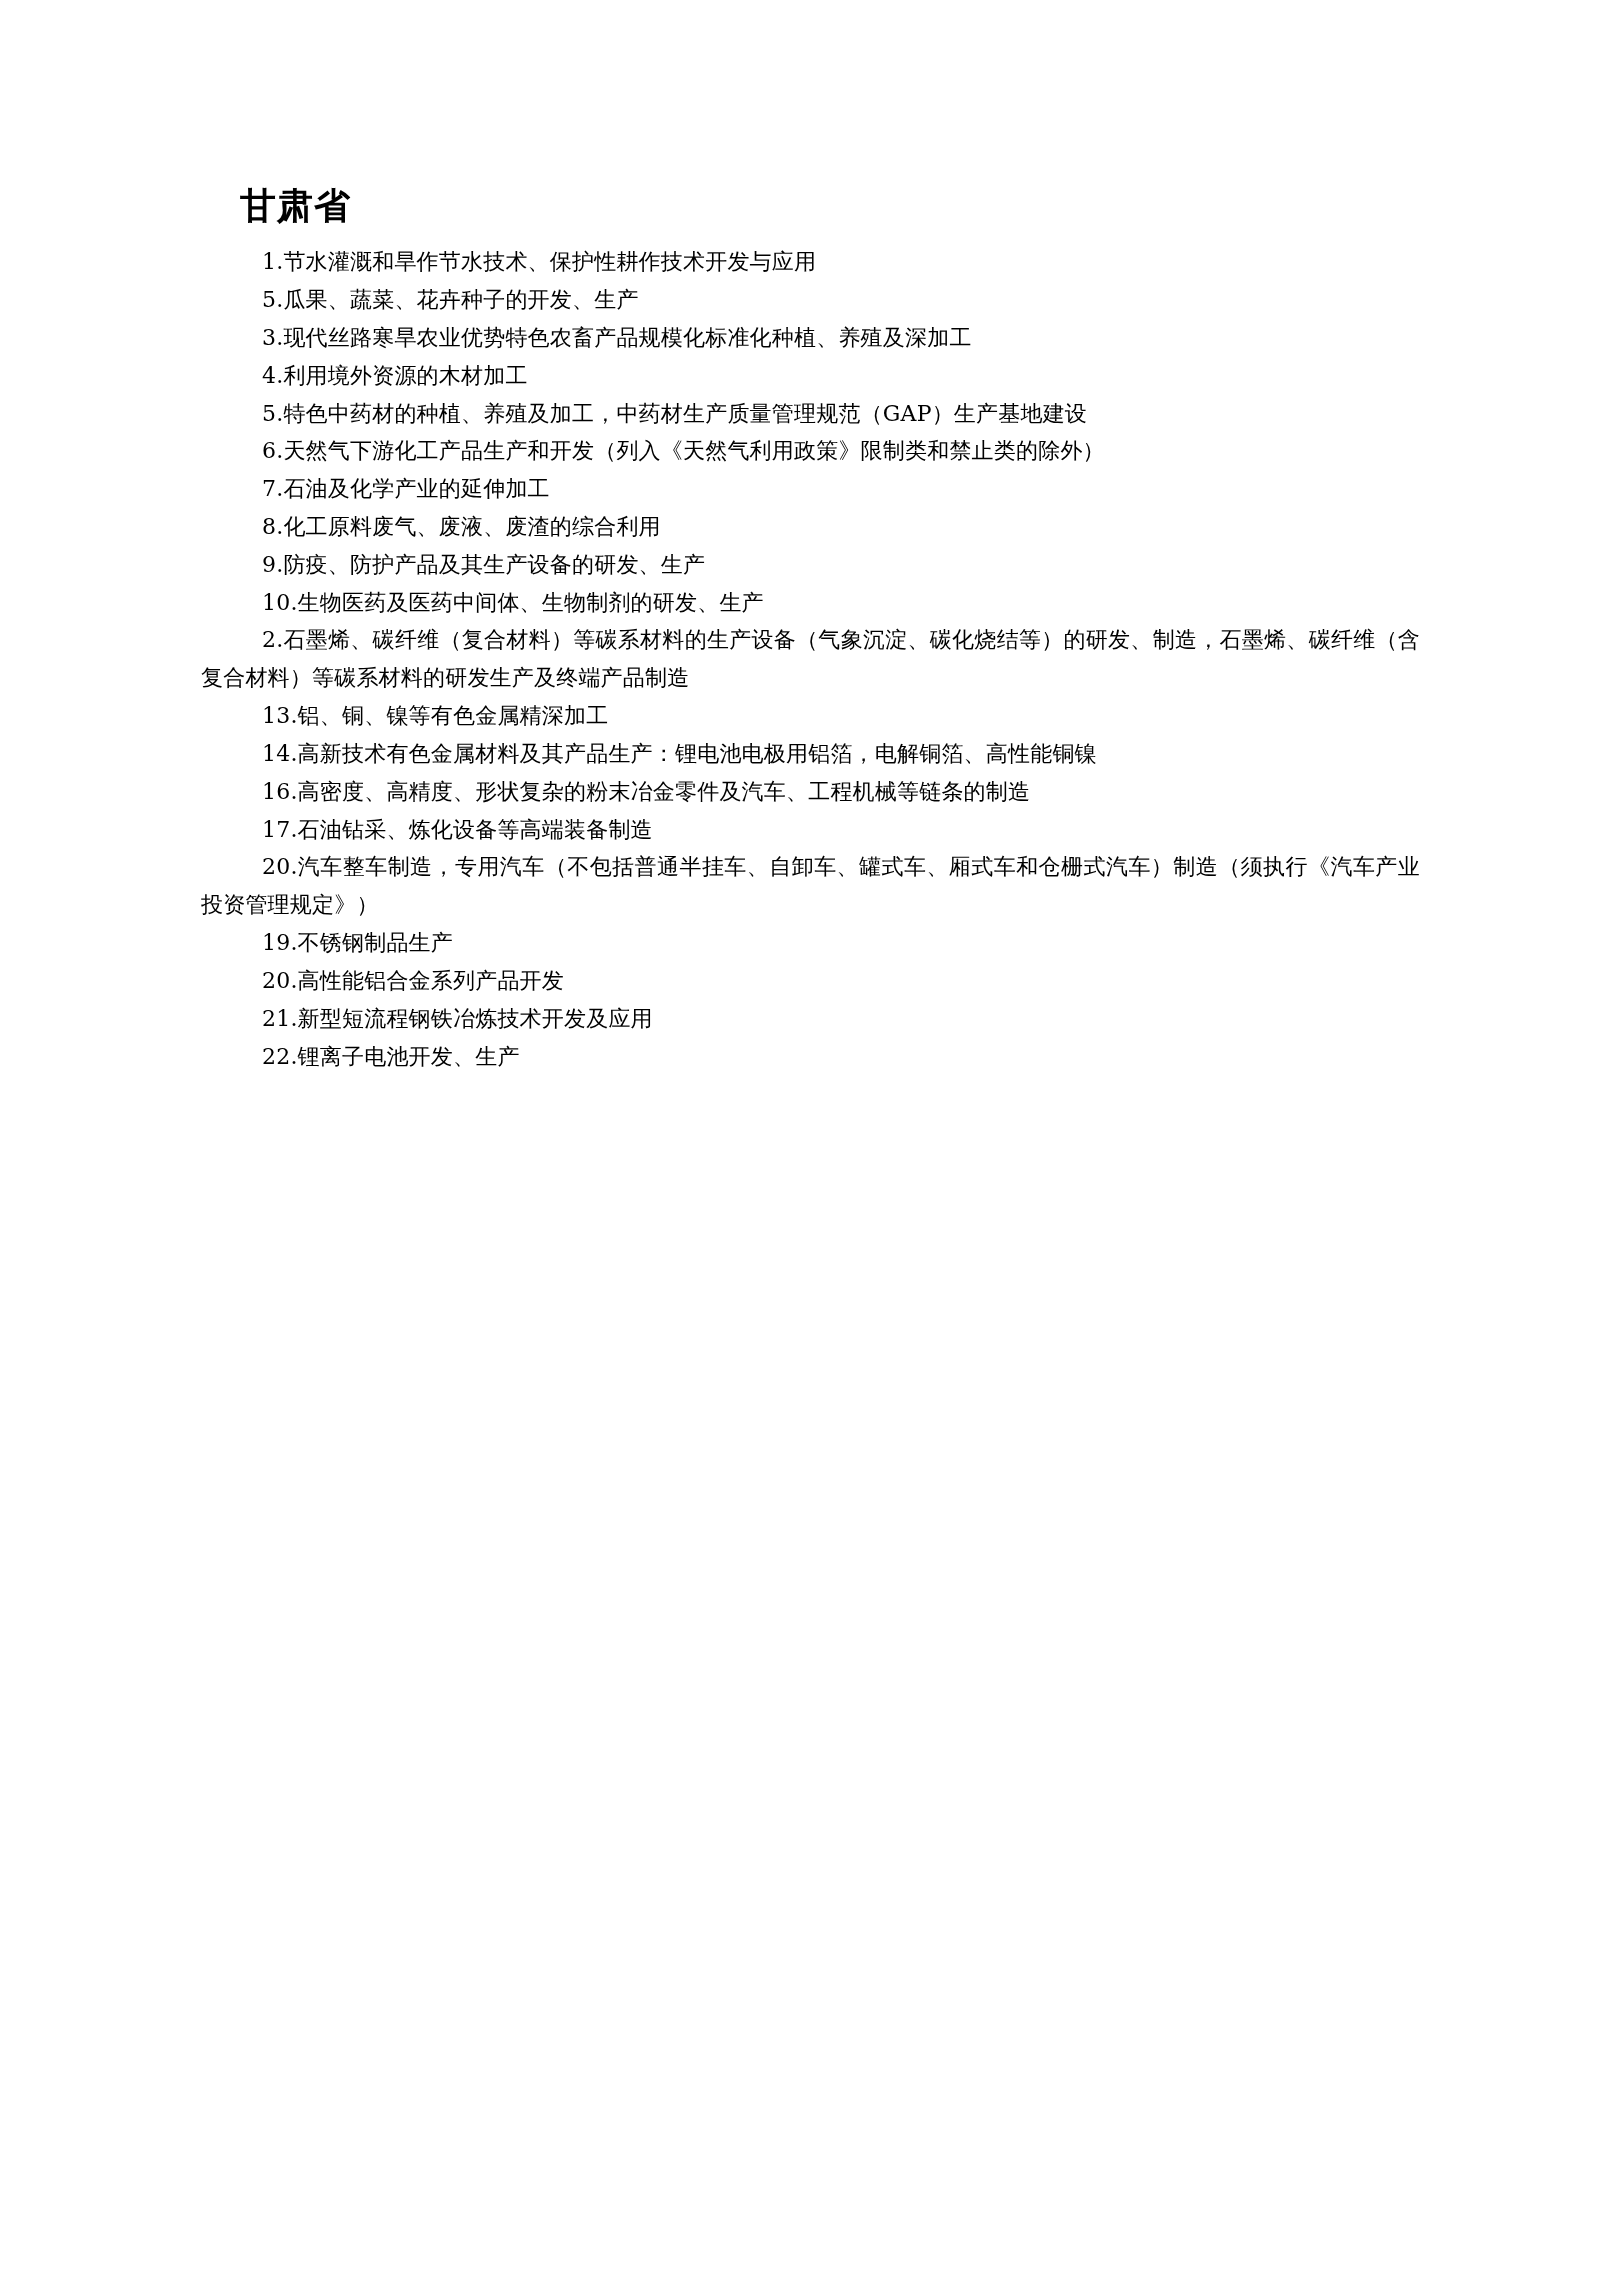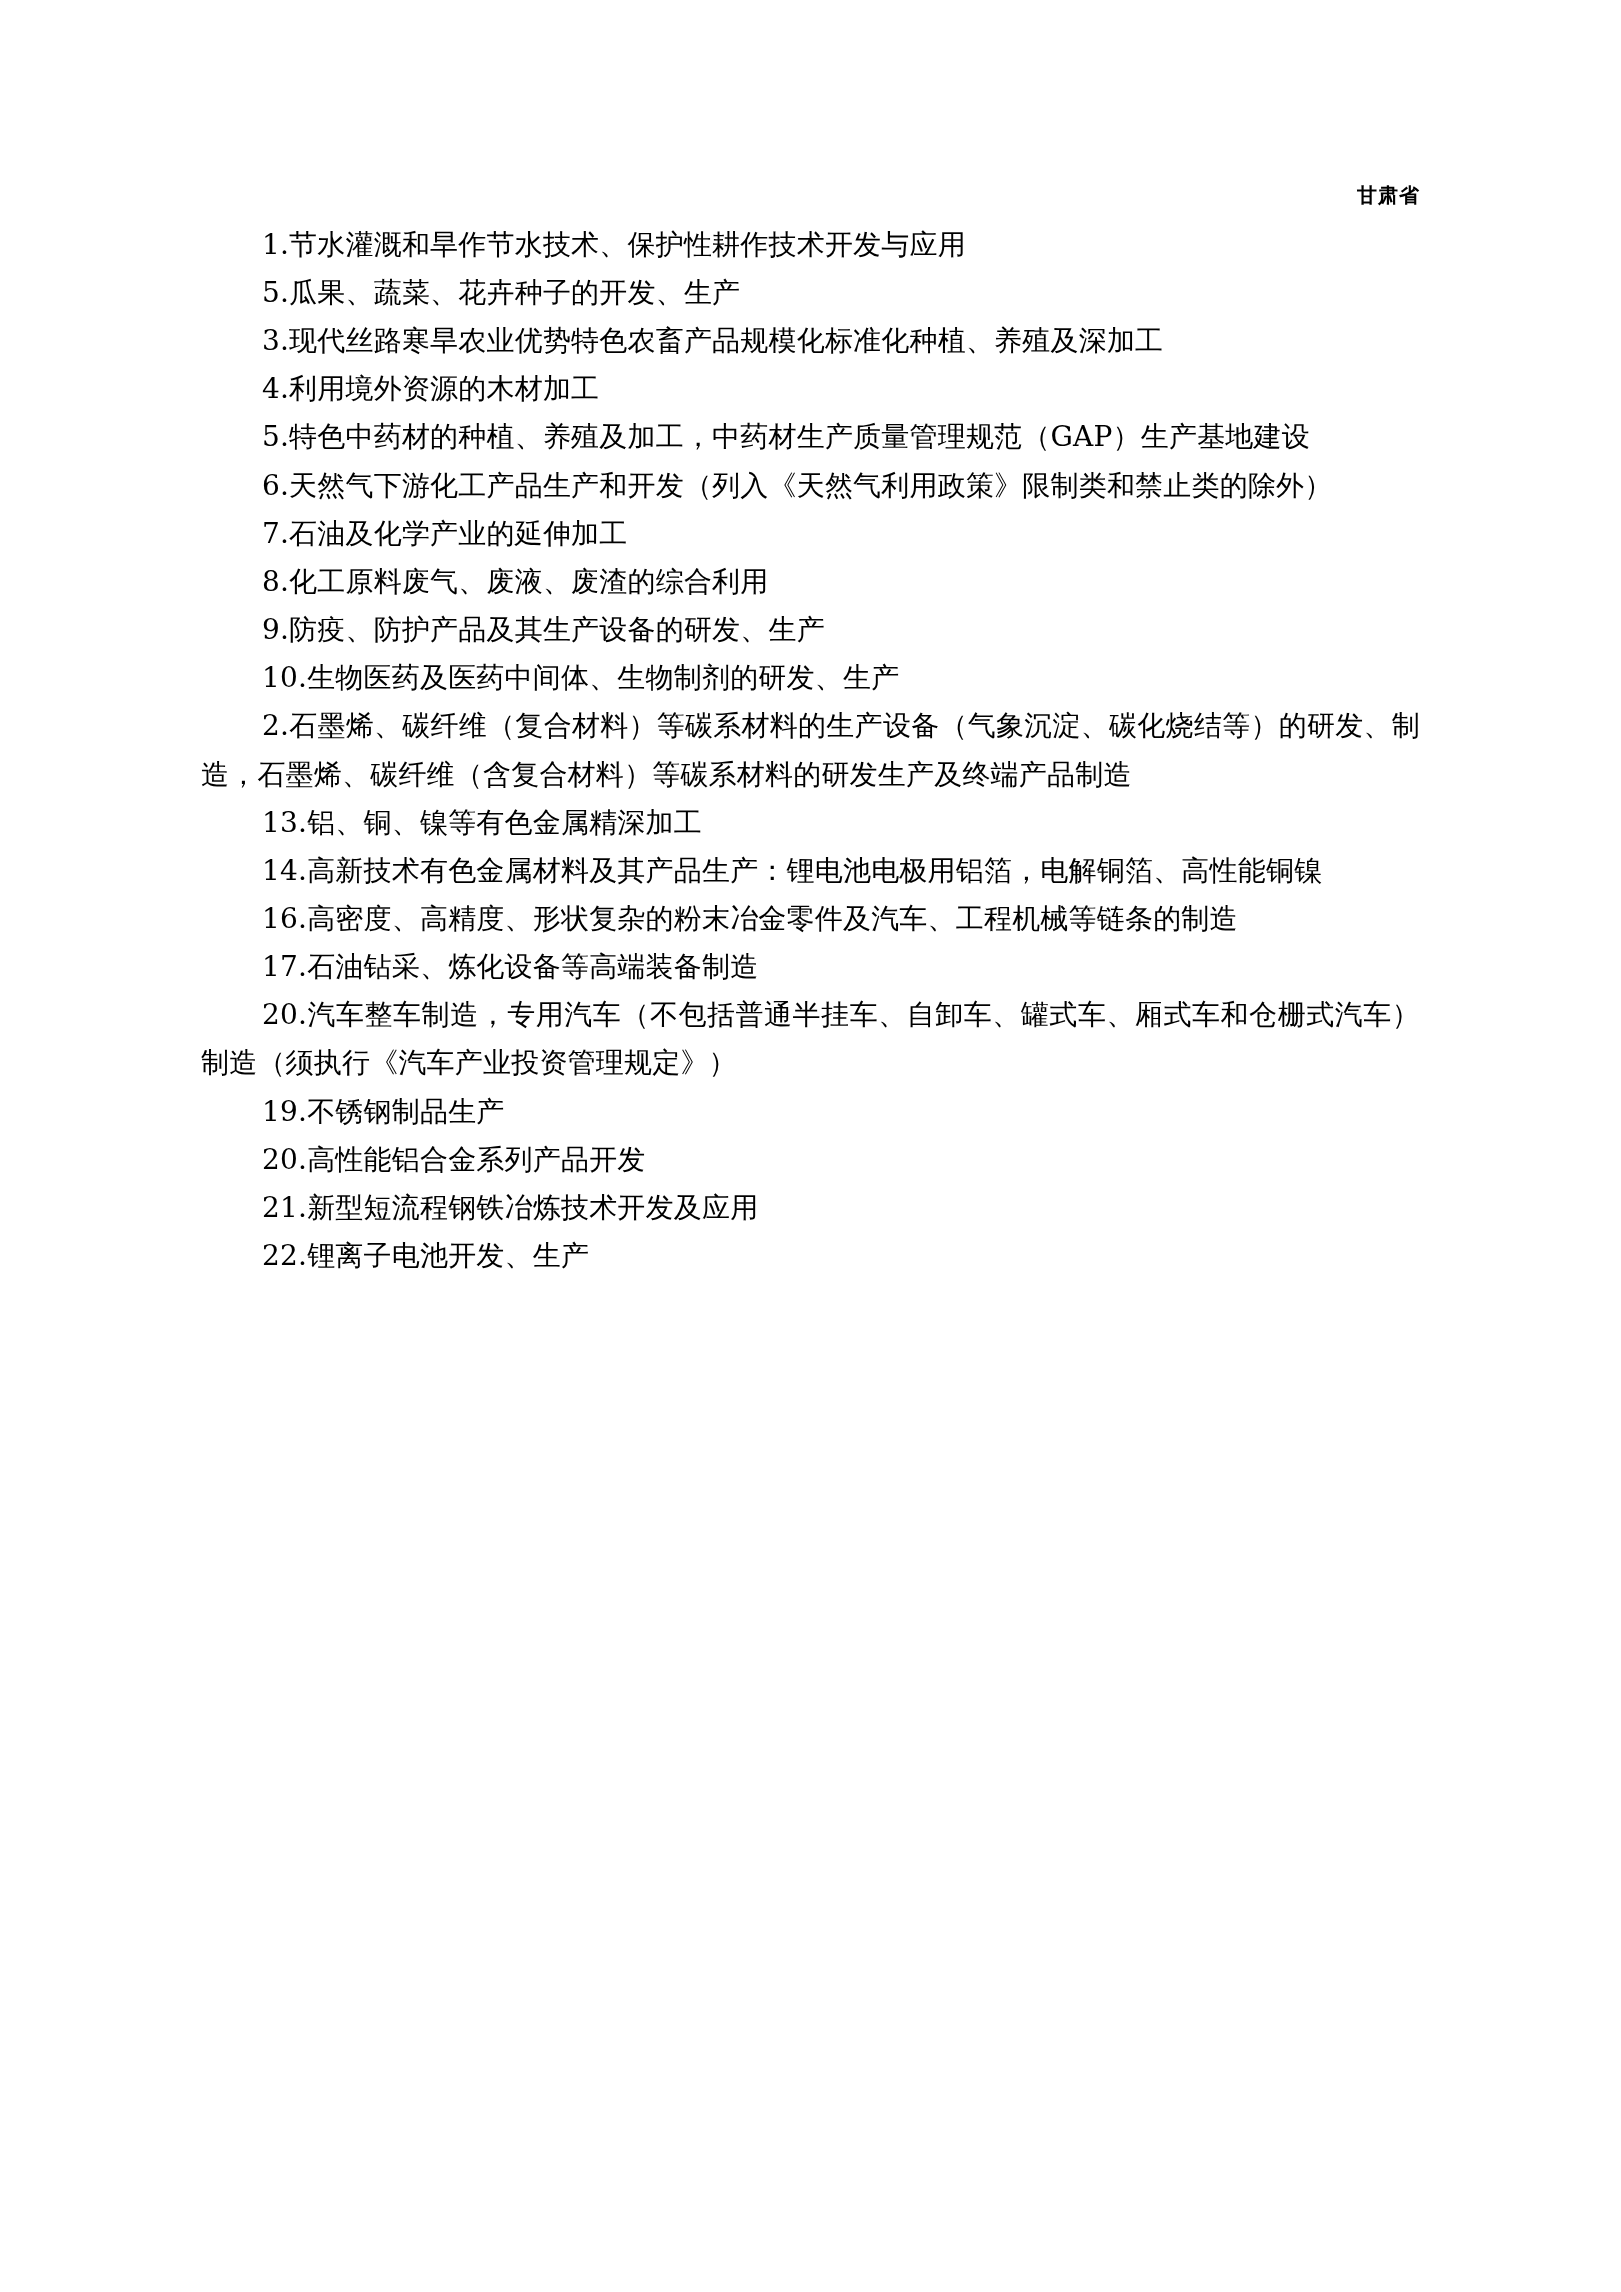--- a/index.html
+++ b/index.html
@@ -17,28 +17,27 @@
   }
   .page {
     box-sizing: border-box;
     width: 1621px;
     height: 2293px;
     padding: 181px 201px 0 201px;
   }
   .doc-title {
     font-family: "DejaVu Sans", "Liberation Sans", sans-serif;
     font-weight: bold;
-    font-size: 20px;
+    font-size: 36px;
     line-height: 1.4;
     margin: 0 0 11.8px 39px;
     letter-spacing: 1px;
-    text-align: right;
   }
   .item {
-    font-size: 28px;
+    font-size: 22px;
     line-height: 1.72;
     text-indent: 61px;
     margin: 0;
     text-align: justify;
     text-justify: inter-ideograph;
     letter-spacing: 0.2px;
   }
 </style>
 </head>
 <body>

